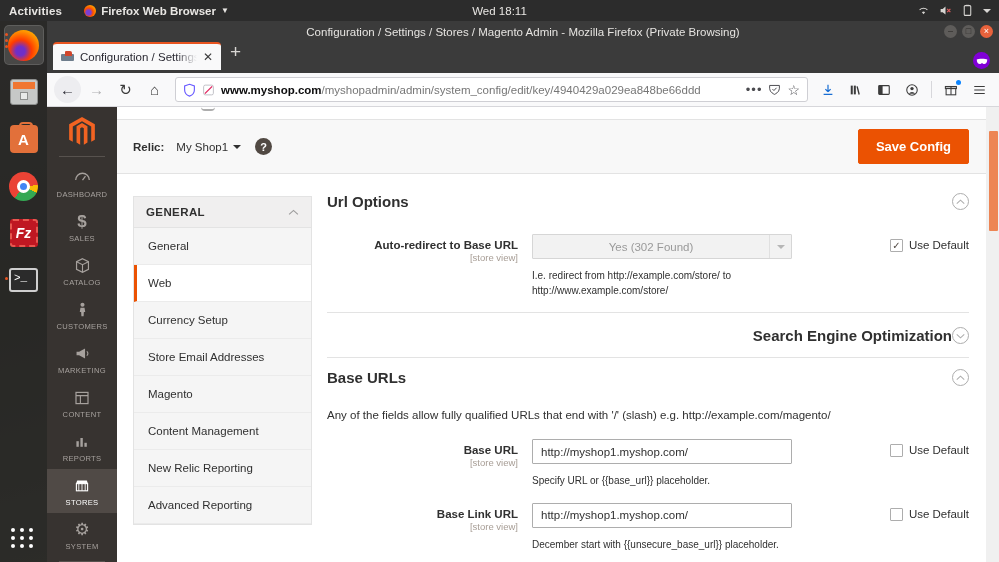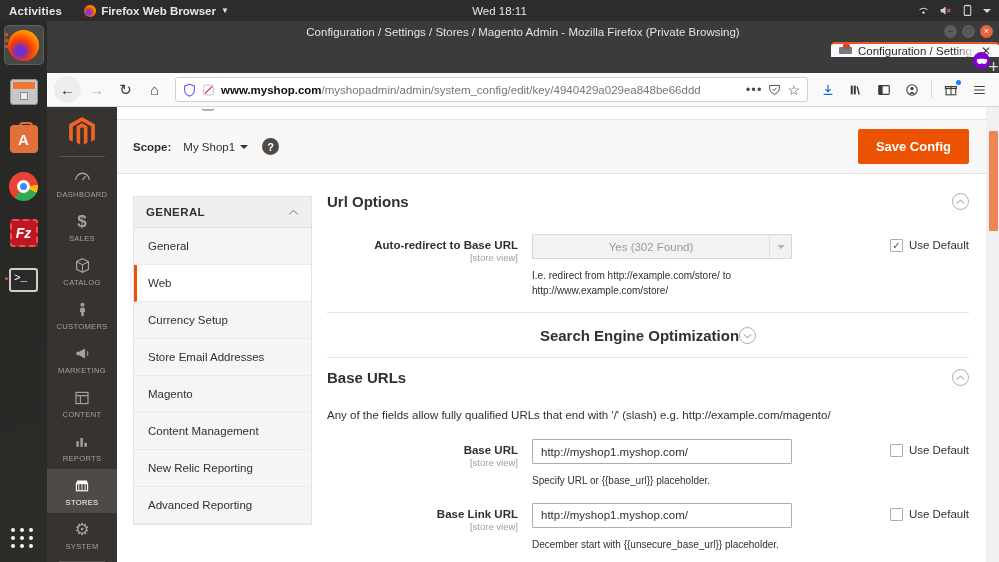--- a/index.html
+++ b/index.html
@@ -74,21 +74,21 @@
 
   
   .ffwin { position: absolute; top: 21px; left: 47px; width: 952px; height: 541px; background: #5eead4; }
   .ff-titlebar { height: 21px; background: #3b3b3b; color: #e6e4e1; position: relative;
      display: flex; align-items: center; justify-content: center; font-size: 11.5px; }
   .winbtns { position: absolute; right: 6px; top: 4px; display: flex; gap: 5px; }
   .wb { width: 13px; height: 13px; border-radius: 50%; background: #5e5c5a; color: #2e2c2a;
      font-size: 9px; line-height: 13px; text-align: center; }
   .wb.close { background: #e8623c; color: #fff; }
 
-  .ff-tabstrip { height: 31px; background: #3b3b3b; display: flex; align-items: flex-end; padding-left: 6px; position: relative; flex-direction: column; }
+  .ff-tabstrip { height: 31px; background: #3b3b3b; display: flex; align-items: flex-start; padding-left: 6px; position: relative; }
   .ff-tab { height: 28px; background: #f9f9fa; border-top: 2px solid #e95420; border-radius: 4px 4px 0 0;
      display: flex; align-items: center; padding: 0 8px; min-width: 168px; max-width: 168px; gap: 6px; }
   .tab-fav { width: 13px; height: 13px; flex: 0 0 13px; position: relative; }
   .tab-fav:before { content:""; position:absolute; left:0; top:3px; width:13px; height:7px; background:#6e7d8c; border-radius:1px; }
   .tab-fav:after { content:""; position:absolute; left:4px; top:0; width:7px; height:5px; background:#d0452b; border-radius:1px 2px 0 0; }
   .tab-title { flex: 1; font-size: 11.5px; color: #2b2a33; white-space: nowrap; overflow: hidden;
      -webkit-mask-image: linear-gradient(to right, #000 82%, transparent 100%);
      mask-image: linear-gradient(to right, #000 82%, transparent 100%); }
   .tab-close { font-size: 12px; color: #3b3b3b; line-height: 1; }
   .newtab { color: #d8d6d3; font-size: 19px; margin-left: 9px; margin-bottom: 3px; line-height: 1; }
@@ -181,21 +181,21 @@
      border-top:4px solid #b6b6b6; display:block; }
   .txt-box { width: 260px; height: 25px; background: #fff; border: 1px solid #adadad; border-radius: 1px;
      display: flex; align-items: center; padding: 0 8px; font-size: 11.5px; color: #303030; }
   .f-note { font-size: 10px; color: #303030; margin-top: 10px; line-height: 1.45; }
   .f-right { display: flex; align-items: flex-start; gap: 6px; padding-top: 5px; margin-left: 18px; }
   .cbx { width: 13px; height: 13px; border: 1px solid #adadad; background: #fff; border-radius: 1px;
      display: flex; align-items: center; justify-content: center; font-size: 10px; color: #514943; }
   .cbx-lbl { font-size: 11.5px; color: #303030; }
   .fs-note { font-size: 11.5px; color: #303030; padding: 13px 0 4px; }
   .fs-block { padding-top: 11px; }
-  .collapsed-head { display: flex; align-items: center; justify-content: center;
+  .collapsed-head { display: flex; align-items: center; justify-content: flex-end;
      padding: 14px 0 13px; border-bottom: 1px solid #e3e3e3; }
 </style>
 </head>
 <body>
 
 <div id="root">
 
   <div class="gnome-bar">
     <span class="gnome-activities">Activities</span>
     <span class="gnome-app">
@@ -446,21 +446,21 @@
           <span class="mi-glyph" style="font-size:17px;">⚙</span>
           <span class="mi-label">System</span>
         </div>
         <div class="m-bottom-sep"></div>
       </div>
 
       <div class="m-body">
         <div class="cut-top"></div>
 
         <div class="scopebar">
-          <span class="scope-label">Scope:</span>
+          <span class="scope-label">Relic:</span>
           <span class="scope-val"><span>My Shop1</span><i class="scope-caret"></i></span>
           <span class="help-dot">?</span>
           <span class="save-btn">Save Config</span>
         </div>
 
         <div class="cols">
 
           <div class="leftcol">
             <div class="sec-head">
               <span class="sec-head-t">GENERAL</span>

